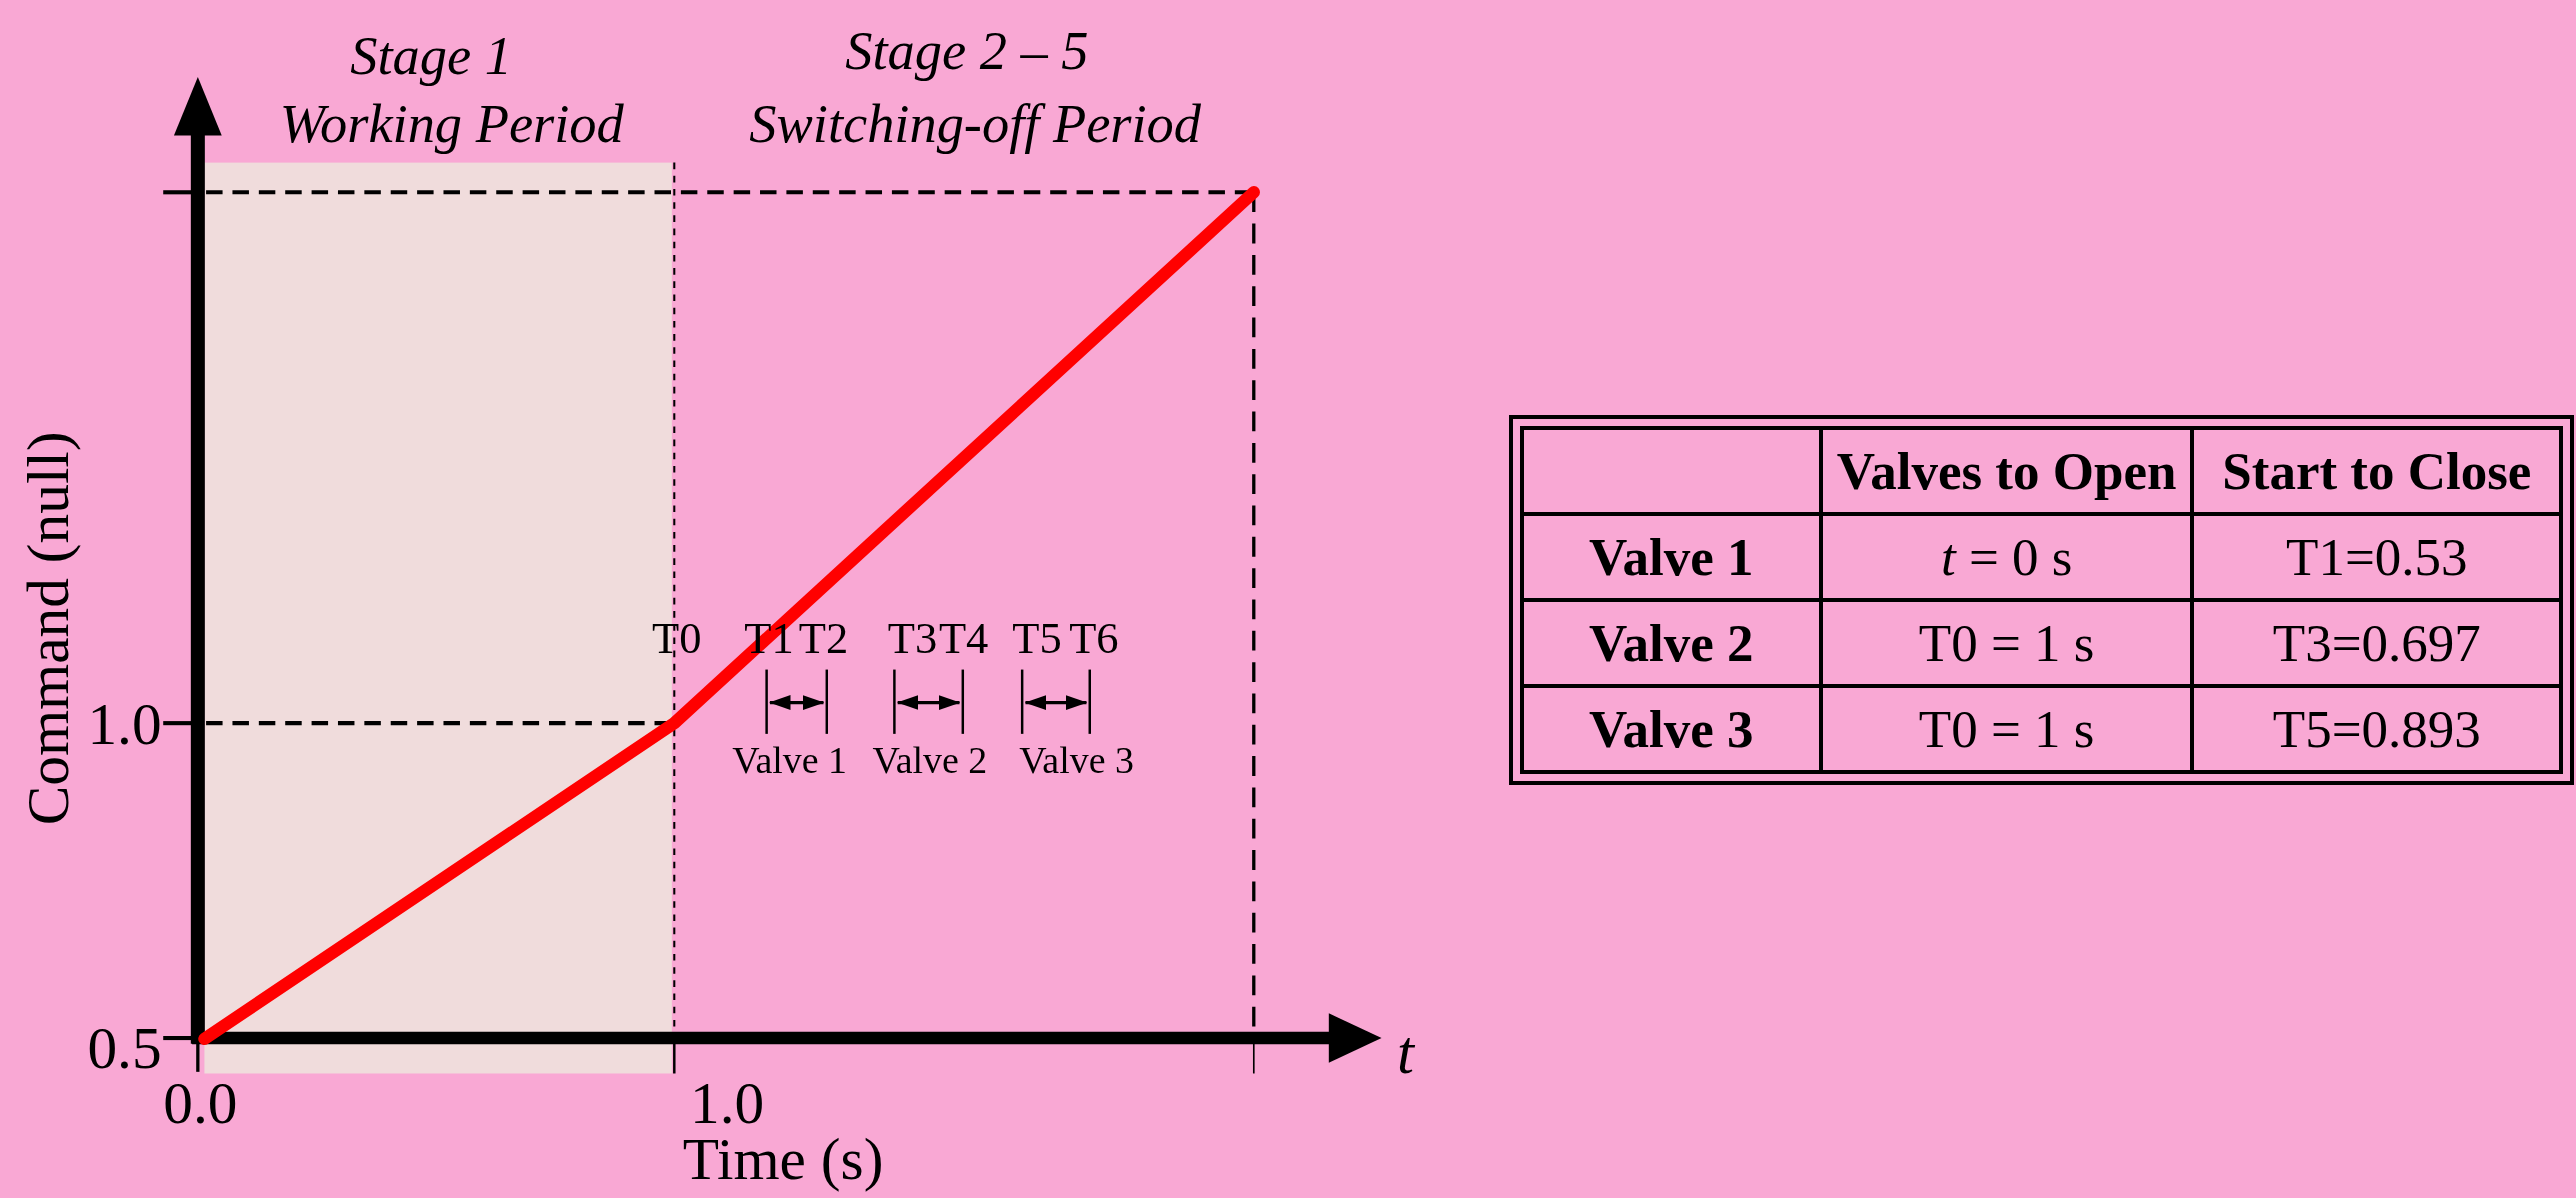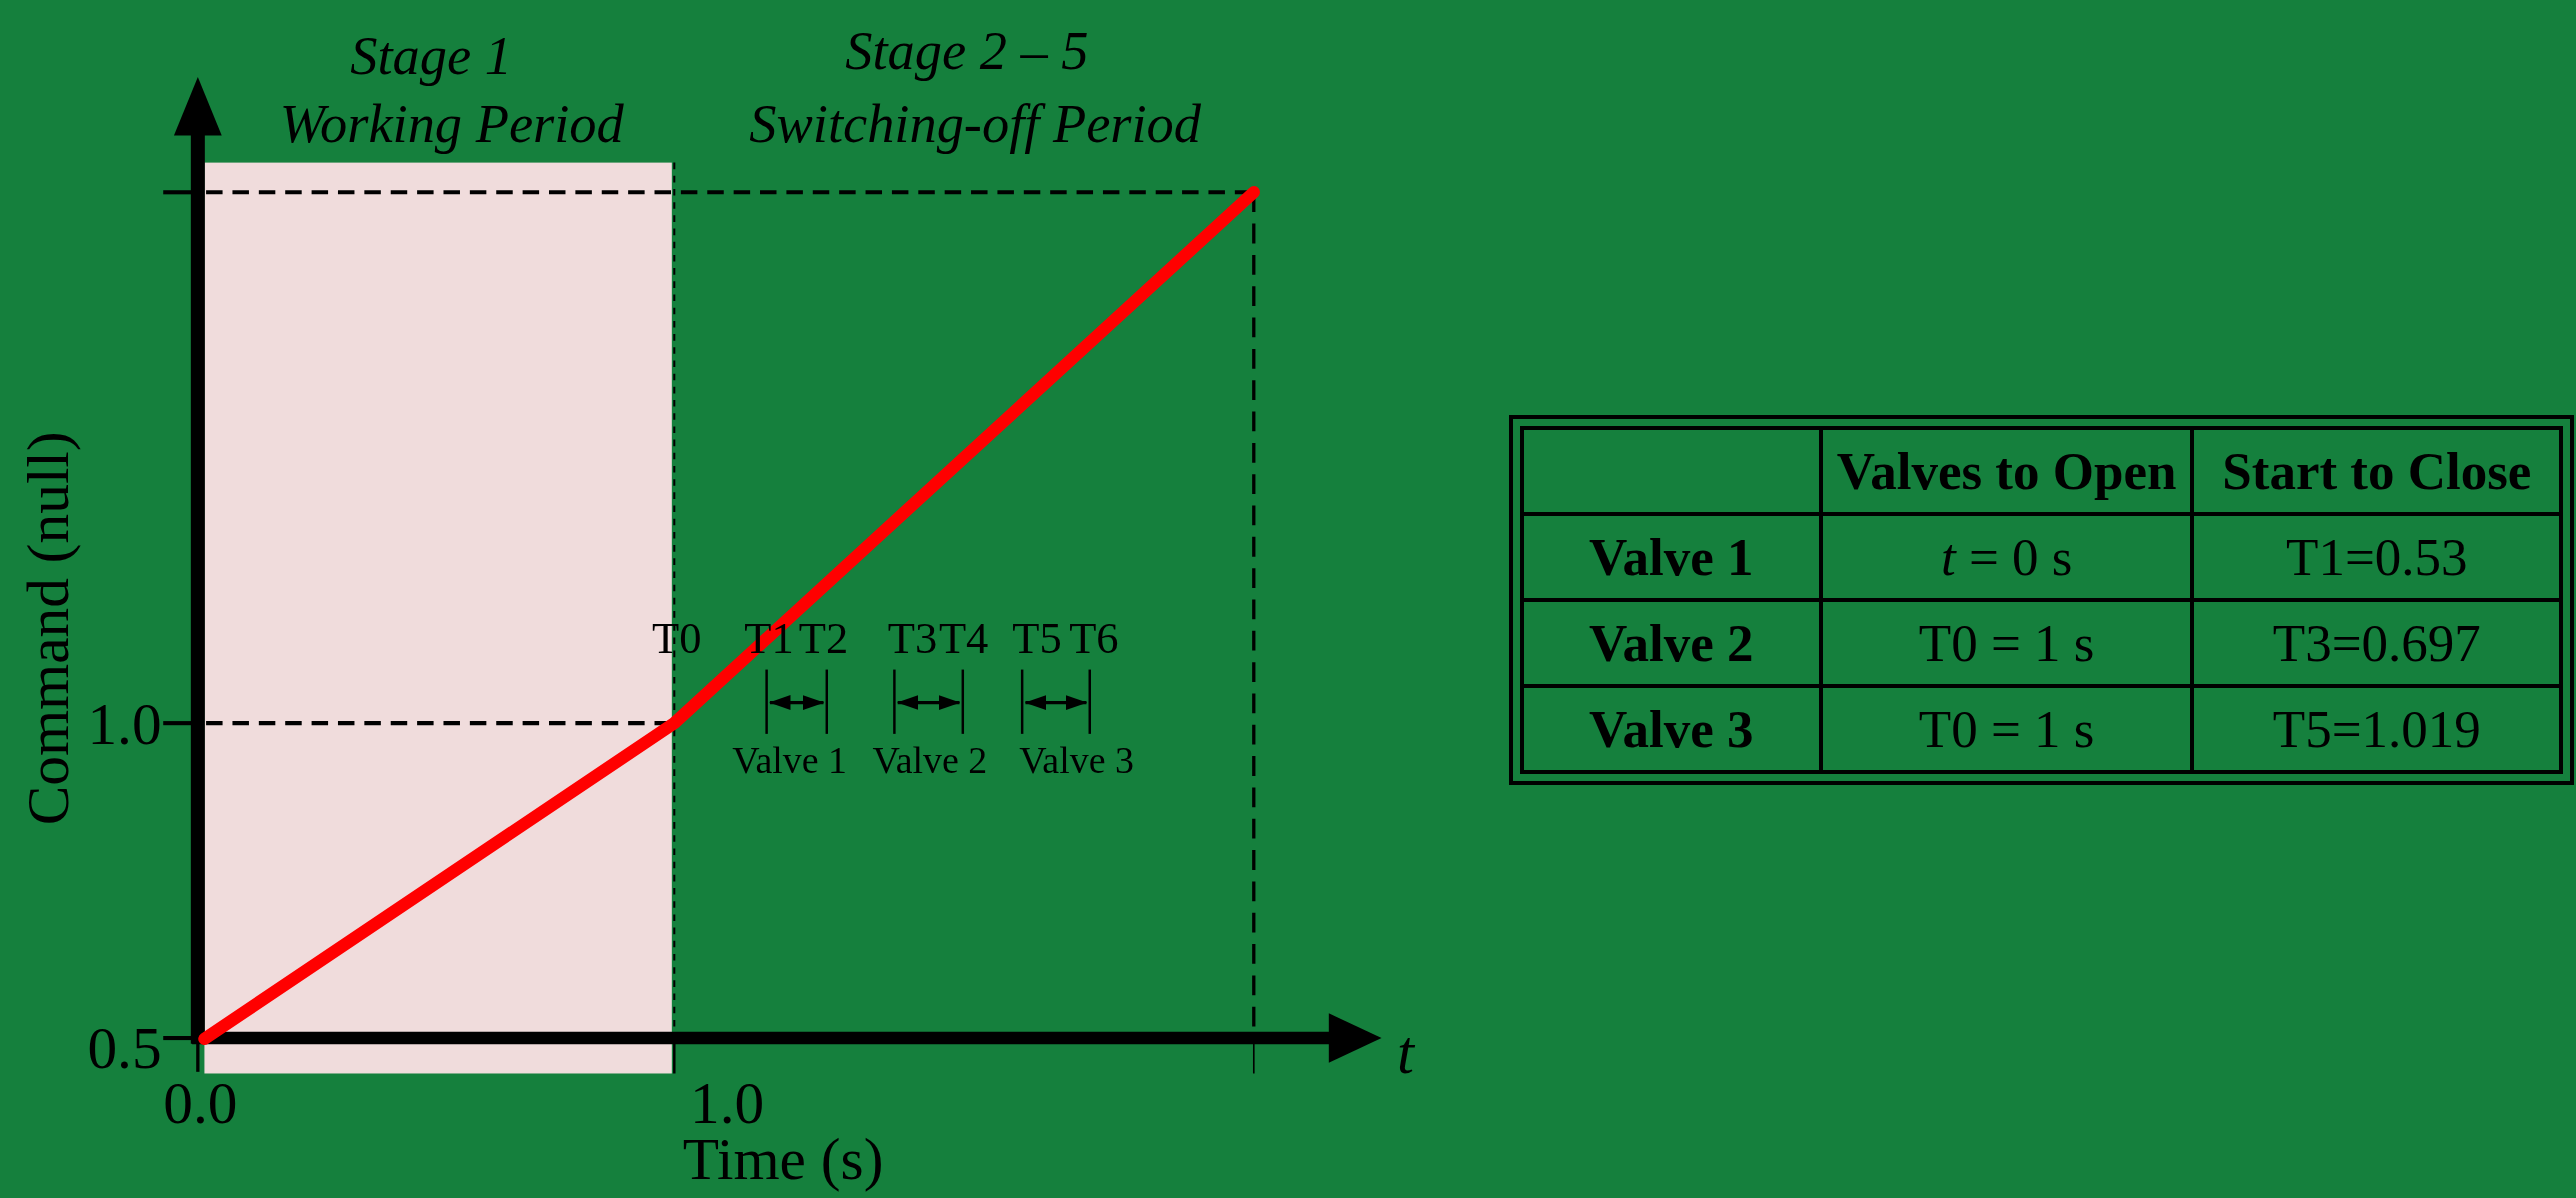--- a/index.html
+++ b/index.html
@@ -1,16 +1,16 @@
 <!DOCTYPE html>
 <html style="font-size:13px"><head>
 <meta charset="utf-8">
 <style>
   html,body{margin:0;padding:0;background:#ffffff;}
-  .shot{position:relative;width:2576px;height:1199px;background:#15803d;overflow:hidden;
+  .shot{position:relative;width:2576px;height:1199px;background:#f9a8d4;overflow:hidden;
         font-family:"Liberation Serif","DejaVu Serif",serif;color:#000;}
   .shot svg{position:absolute;left:0;top:0;}
   svg text{fill:#000;}
   .t-axisnum{font-size:72px;}
   .t-stage{font-size:66px;font-style:italic;}
   .t-marker{font-size:54px;}
   .t-valve{font-size:46px;}
   .t-axislabel{font-size:72px;}
   .t-var{font-size:74px;font-style:italic;}
   .table-title{position:absolute;left:1509px;top:350px;width:1065px;text-align:center;
@@ -120,20 +120,20 @@
           <td>T1=0.53</td>
         </tr>
         <tr>
           <td class="rowname">Valve 2</td>
           <td><span class="cell-italic"></span><span>T0 = 1 s</span></td>
           <td>T3=0.697</td>
         </tr>
         <tr>
           <td class="rowname">Valve 3</td>
           <td><span class="cell-italic"></span><span>T0 = 1 s</span></td>
-          <td>T5=1.019</td>
+          <td>T5=0.893</td>
         </tr>
       </tbody>
     </table>
   </div>
 
 </div>
 
 
 </body></html>

